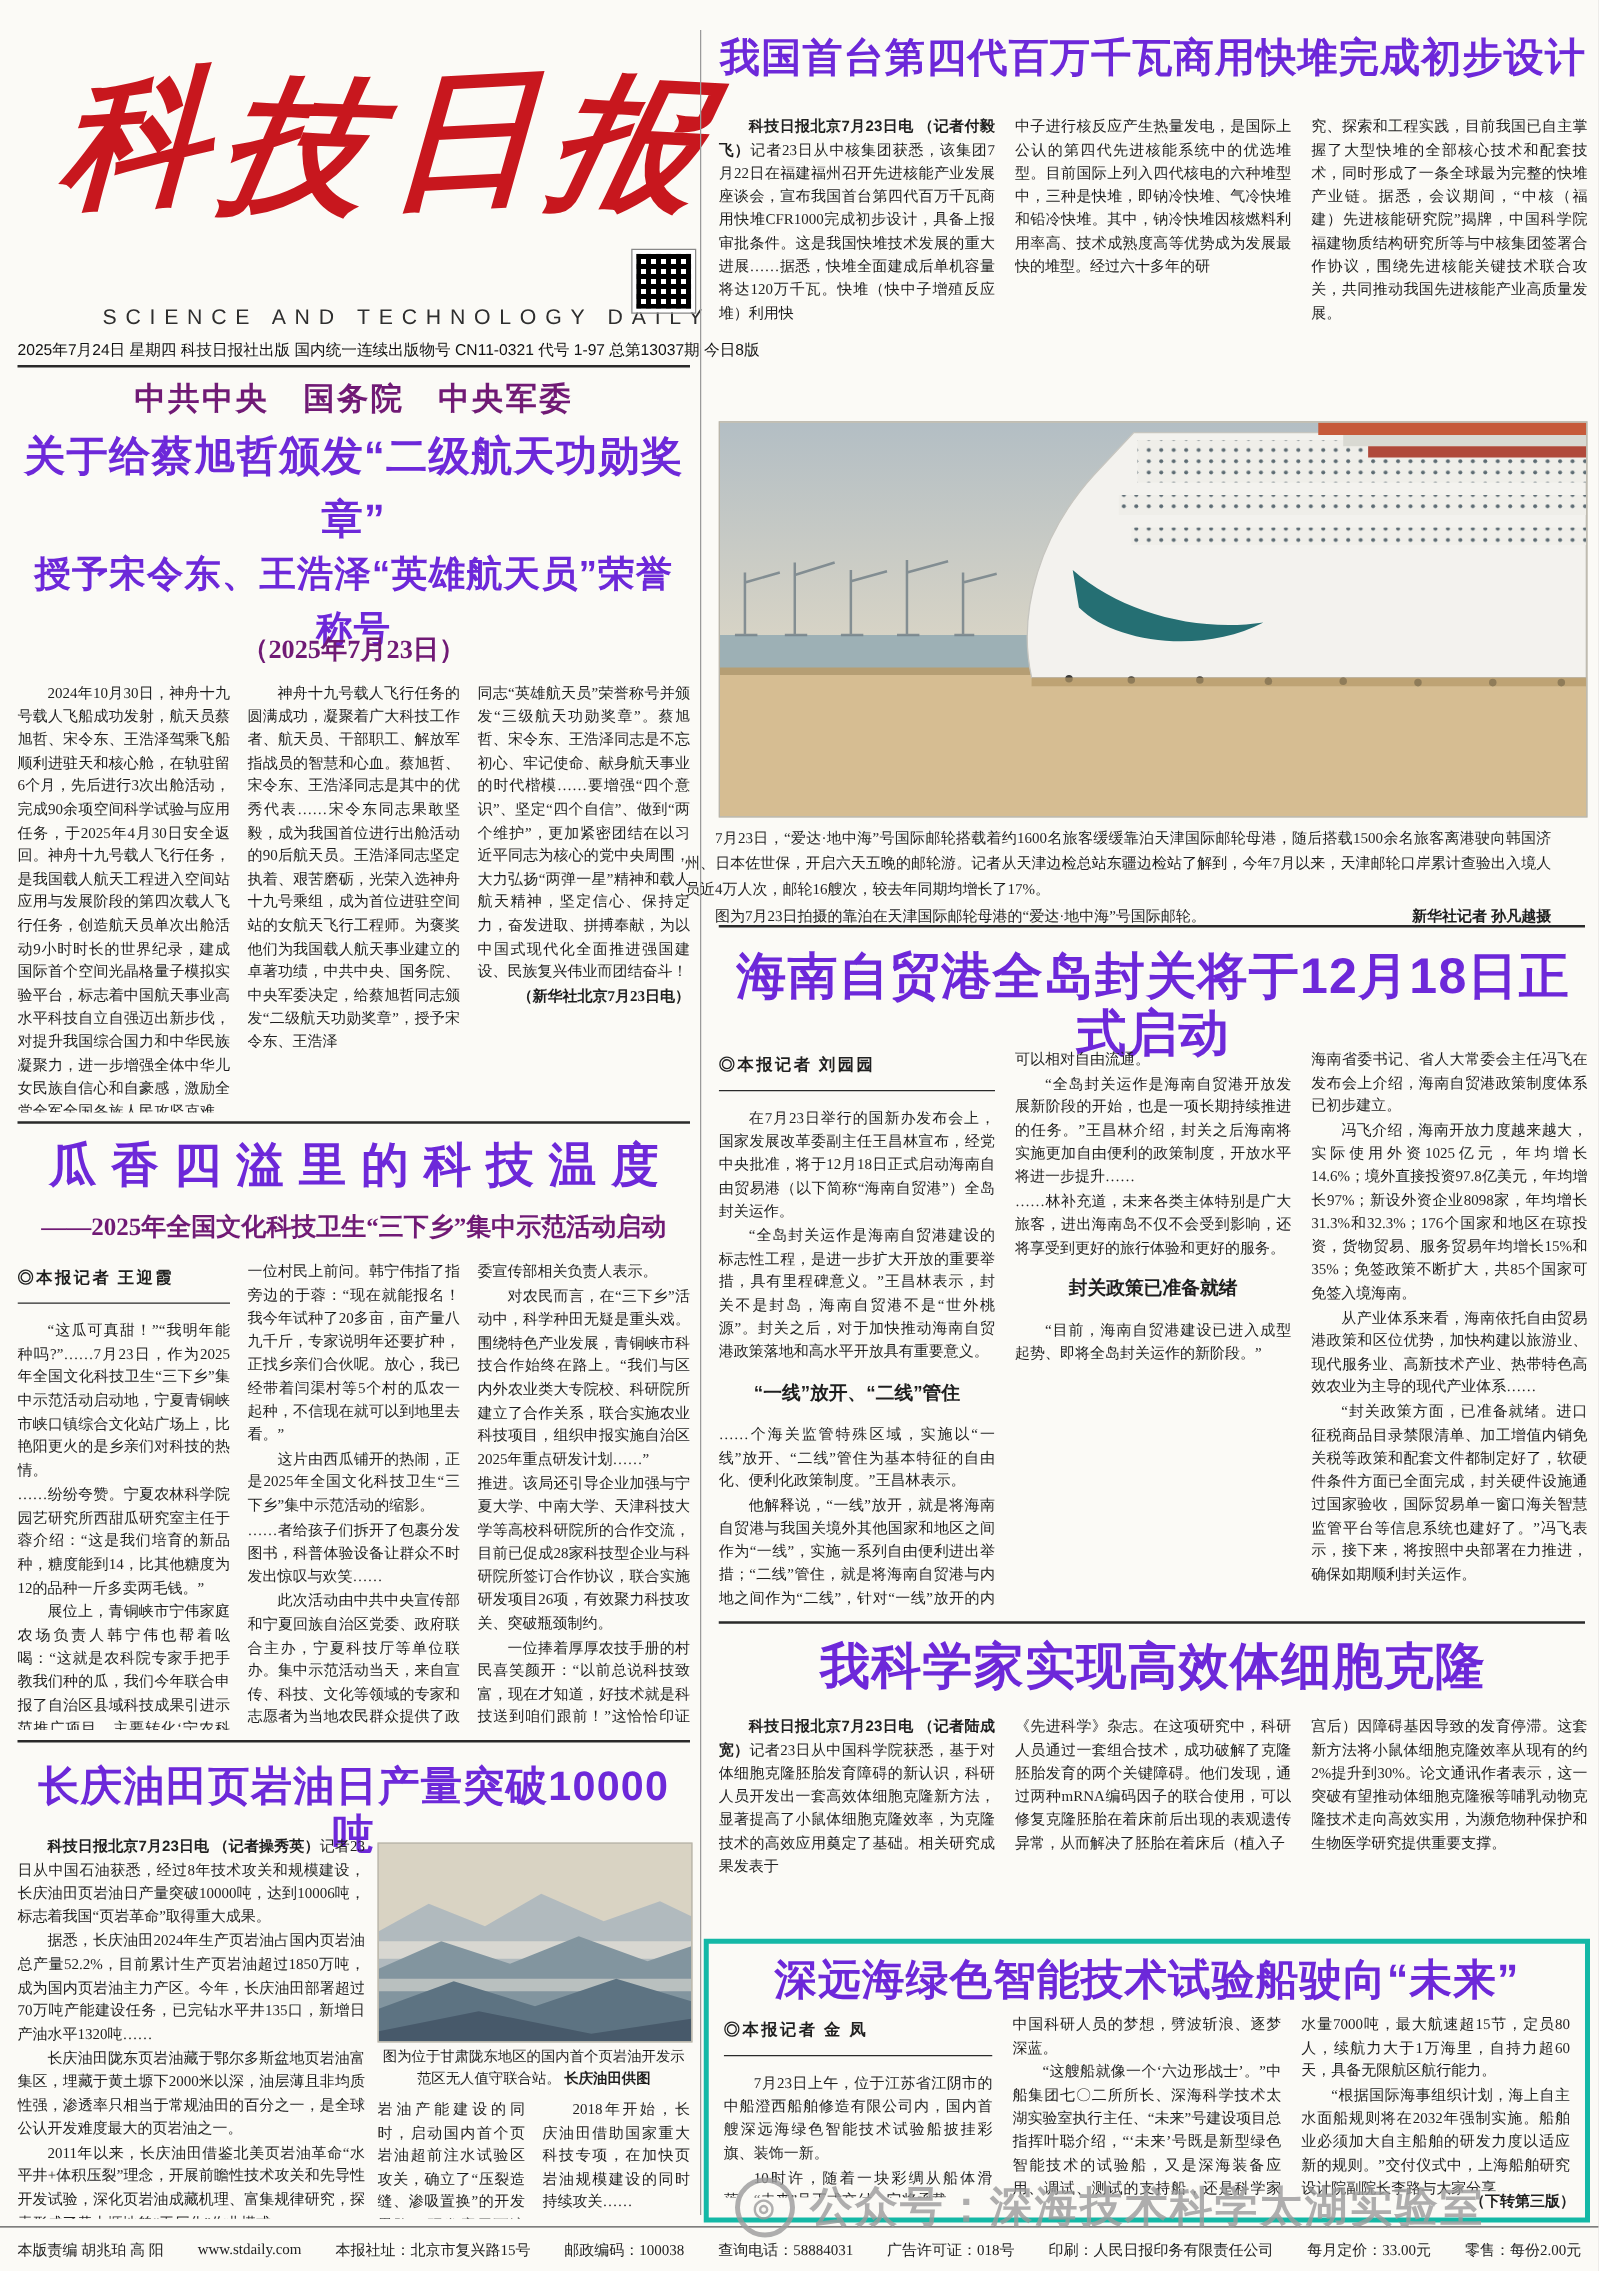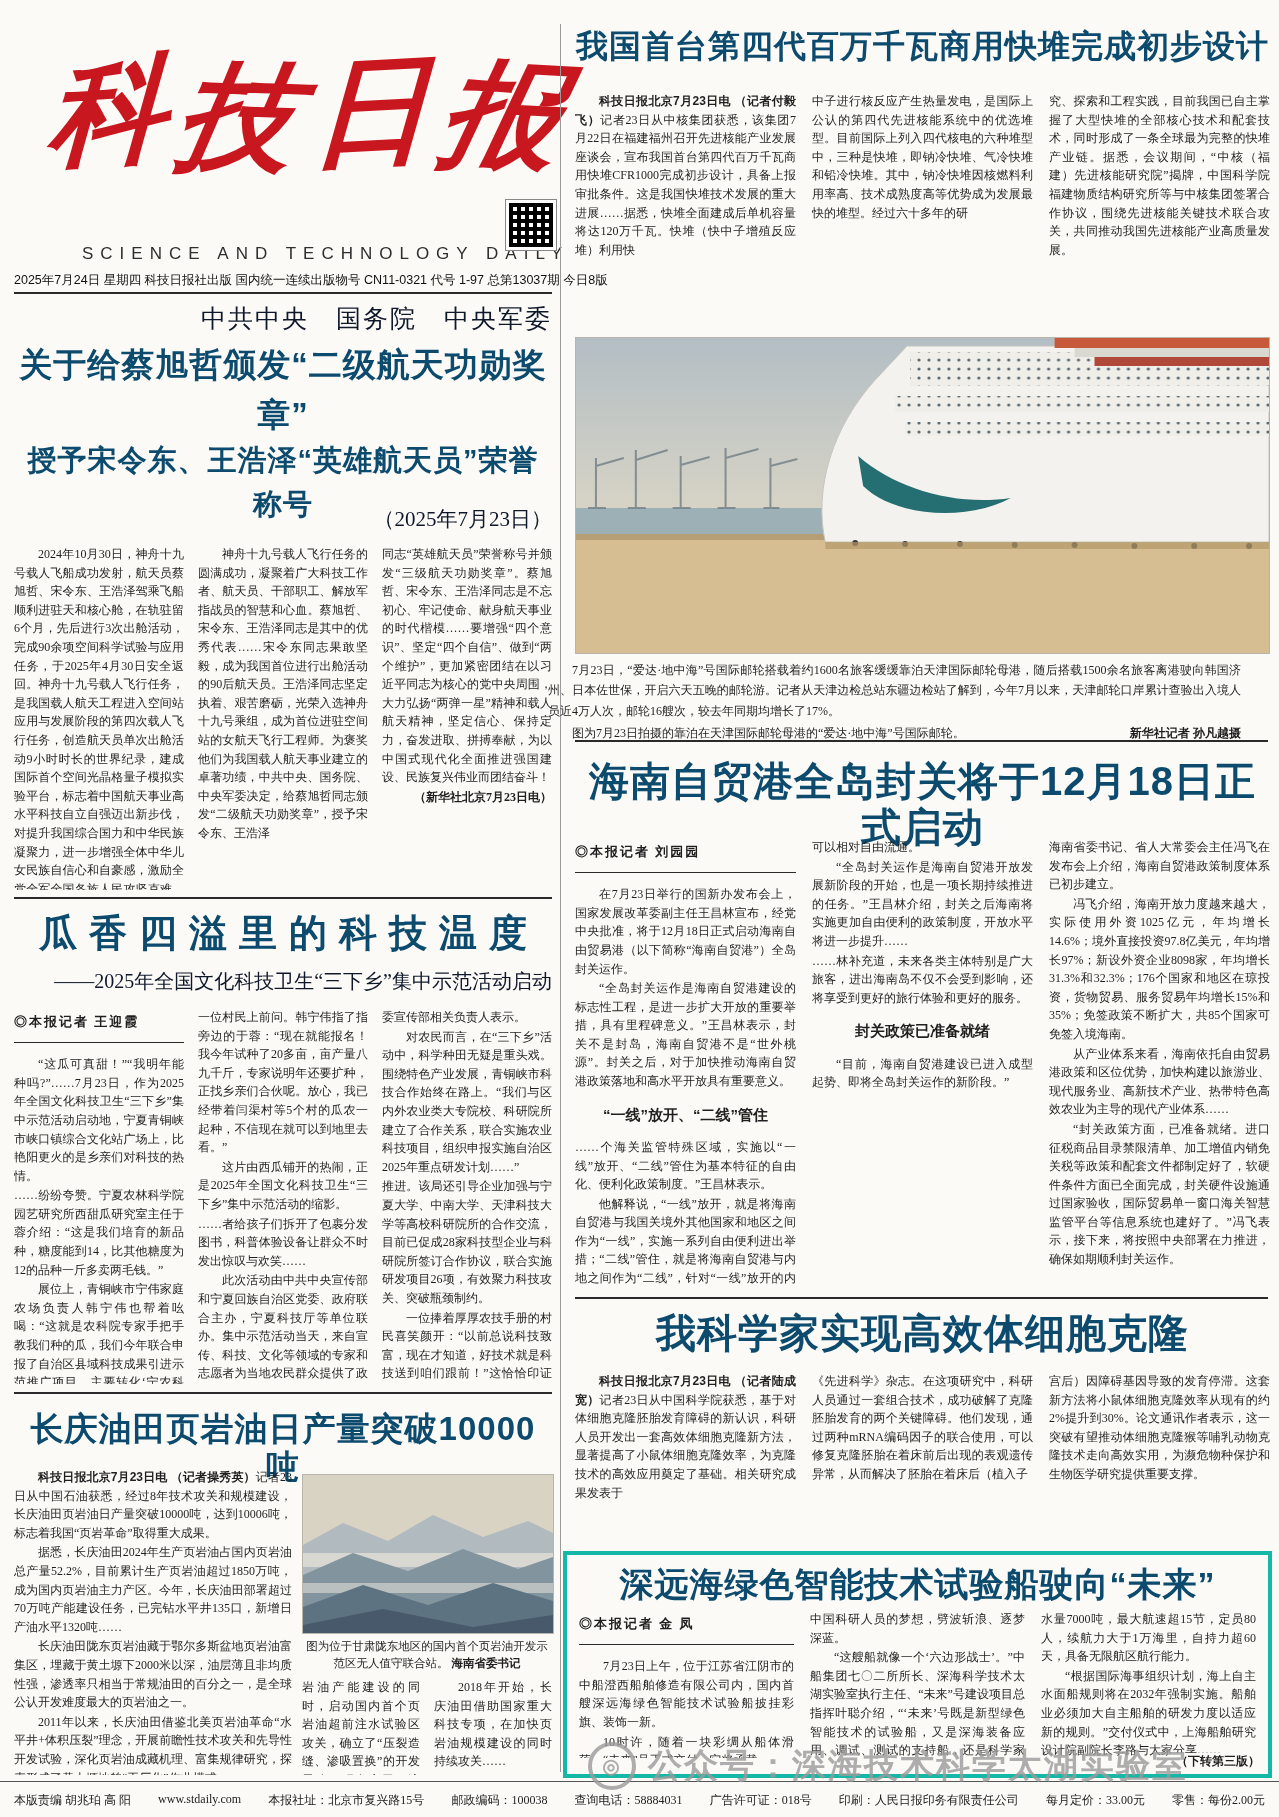--- a/index.html
+++ b/index.html
@@ -1,21 +1,21 @@
 <!DOCTYPE html>
 <html><head>
 <meta charset="utf-8">
 <style>
   html,body{margin:0;padding:0;background:#d9d9d6;}
   .page{position:relative;width:1279px;height:1817px;margin:0 auto;background:#fbfaf6;
         font-family:"Liberation Serif",serif;color:#1f1f1f;overflow:hidden;}
   .abs{position:absolute;}
-  .hl{font-family:"Liberation Sans",sans-serif;font-weight:900;color:#0c4a6e;text-align:center;
+  .hl{font-family:"Liberation Sans",sans-serif;font-weight:900;color:#6d28d9;text-align:center;
       letter-spacing:1px;line-height:1.15;}
-  .serifhl{font-family:"Liberation Serif",serif;font-weight:normal;color:#0f172a;text-align:right;}
+  .serifhl{font-family:"Liberation Serif",serif;font-weight:bold;color:#701a75;text-align:center;}
   .body-text{font-size:12px;line-height:1.55;text-align:justify;}
   .cols{display:flex;overflow:hidden;}
   .col{flex:1 1 0;overflow:hidden;}
   .gap14{gap:14px;} .gap16{gap:16px;}
   p.para{margin:0 0 1px 0;text-indent:2em;}
   p.cont{text-indent:0;}
   b.lead{font-family:"Liberation Sans",sans-serif;}
   .sub-head{font-family:"Liberation Sans",sans-serif;font-weight:bold;font-size:15px;
             text-align:center;margin:12px 0;text-indent:0;}
   .byline{font-size:13px;font-family:"Liberation Serif",serif;padding:4px 0 10px 0;
@@ -230,21 +230,21 @@
       <path d="M0 70 L40 48 L85 66 L130 40 L180 62 L225 46 L250 58 V158 H0 Z" fill="#a9b5bd" opacity="0.85"></path>
       <rect x="0" y="78" width="250" height="14" fill="#e8e4d8" opacity="0.7"></rect>
       <path d="M0 100 L50 78 L105 96 L160 74 L215 94 L250 82 V158 H0 Z" fill="#82959f"></path>
       <rect x="0" y="108" width="250" height="10" fill="#e8e4d8" opacity="0.55"></rect>
       <path d="M0 132 L60 110 L125 130 L190 108 L250 126 V158 H0 Z" fill="#5d7382"></path>
       <path d="M0 150 L80 134 L170 152 L250 140 V158 H0 Z" fill="#47596a"></path>
     </svg>
   </div>
   <div class="abs caption" style="left:302px;top:1638px;width:250px;font-size:11.5px;line-height:1.5;text-align:center;">
     <span>图为位于甘肃陇东地区的国内首个页岩油开发示范区无人值守联合站。</span>
-    <b>海南省委书记</b>
+    <b>长庆油田供图</b>
   </div>
   <div class="abs cols gap14 body-text" style="left:302px;top:1678px;width:250px;height:97px;">
     <div class="col">
       <p class="para cont">岩油产能建设的同时，启动国内首个页岩油超前注水试验区攻关，确立了“压裂造缝、渗吸置换”的开发思路，研发应用可溶金属球座、多功能压裂液等关键技术，推动单井产量从1.5吨提升到18吨。</p>
     </div>
     <div class="col">
       <p class="para">2018年开始，长庆油田借助国家重大科技专项，在加快页岩油规模建设的同时持续攻关……</p>
     </div>
   </div>
 

